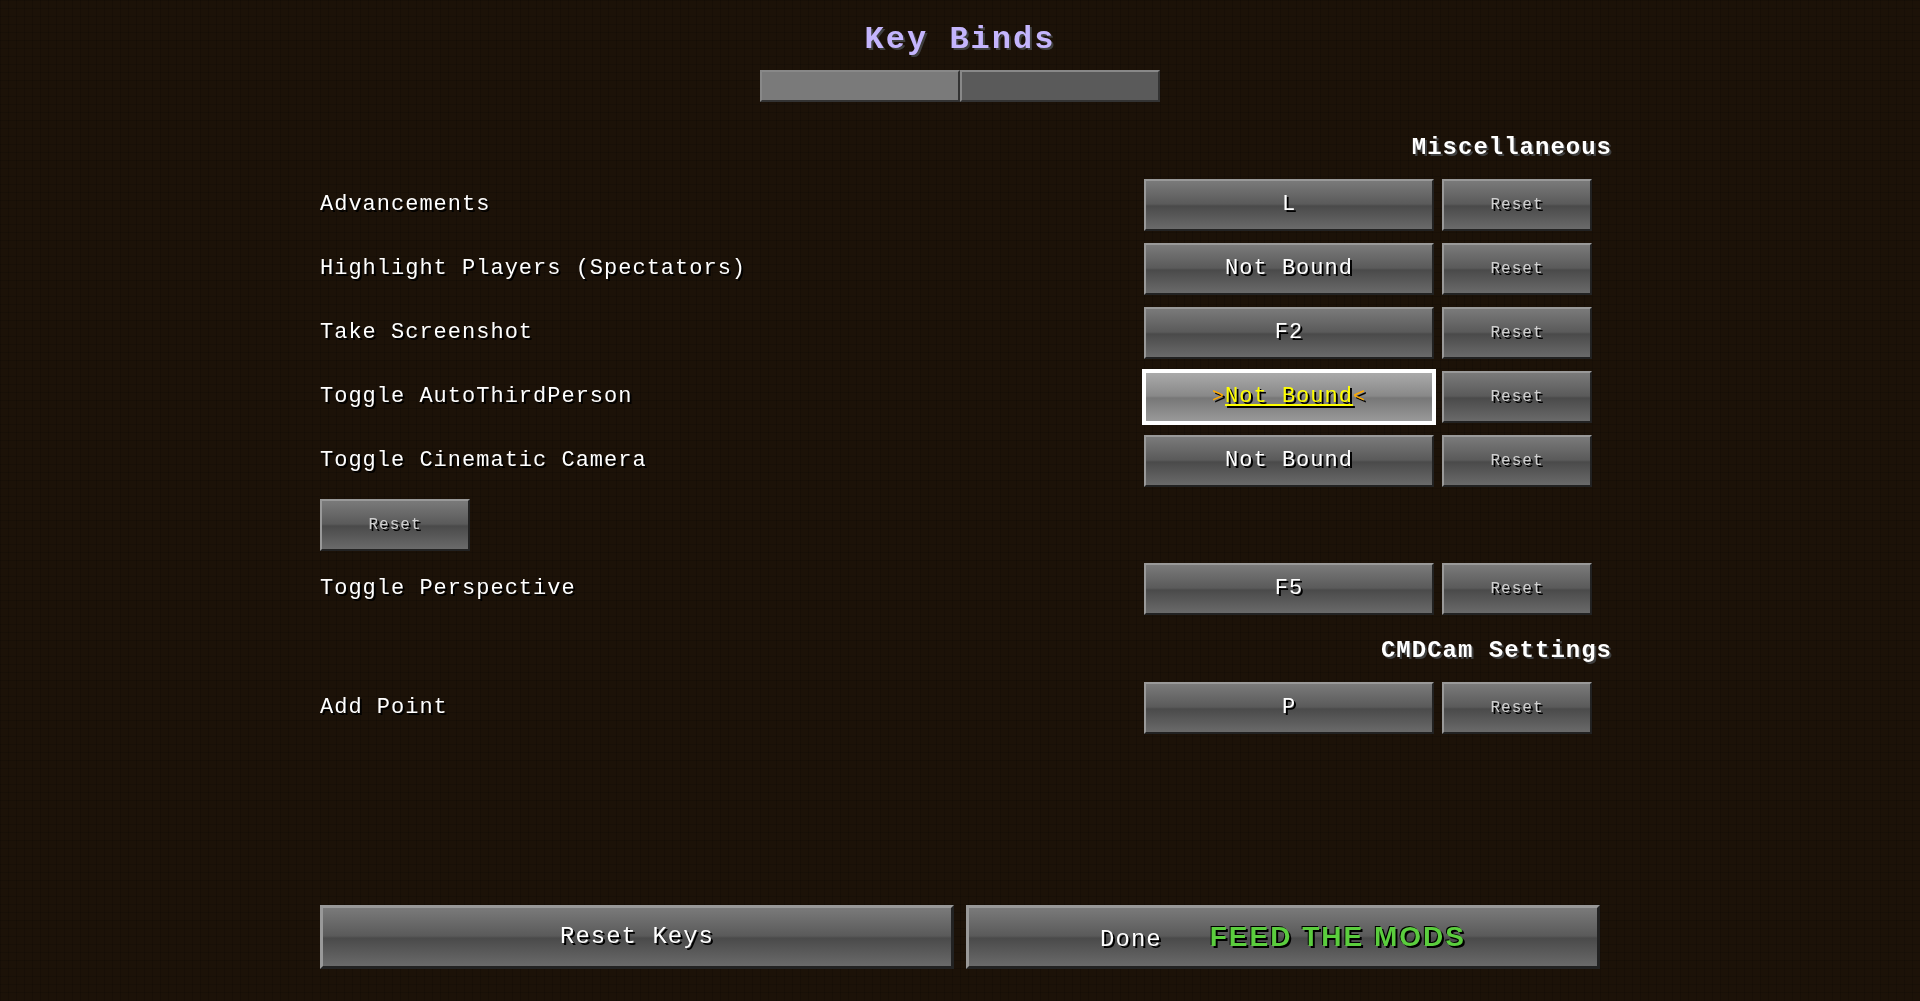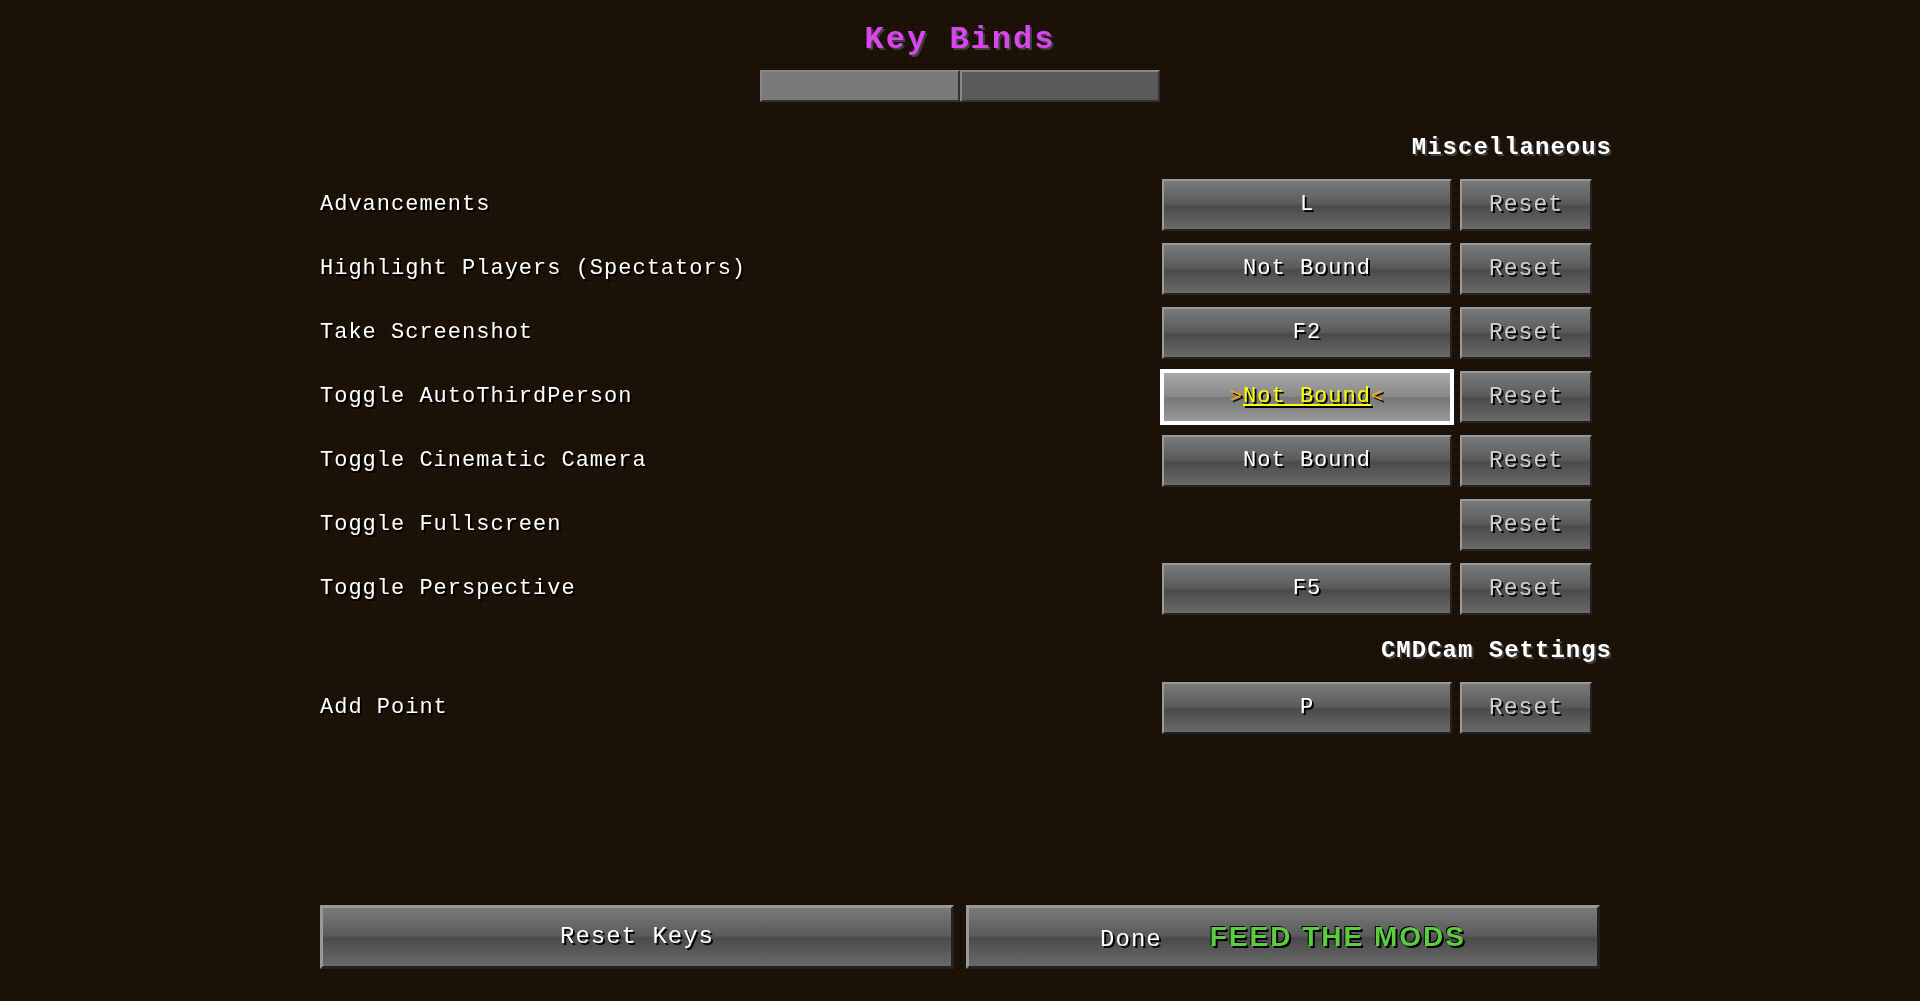--- a/index.html
+++ b/index.html
@@ -60,21 +60,21 @@
     .panel {
       position: relative;
       width: 1320px;
       height: 960px;
       display: flex;
       flex-direction: column;
       align-items: center;
     }
 
     .title {
-      color: #d946ef;
+      color: #c4b5fd;
       font-size: 32px;
       font-weight: bold;
       text-shadow: 2px 2px 0px #3f3f3f;
       letter-spacing: 2px;
       margin-bottom: 12px;
       font-family: 'Courier New', Courier, monospace;
     }
 
     .tab-bar {
       display: flex;
@@ -183,29 +183,29 @@
       text-decoration: underline;
       color: #ffff00;
     }
 
     .active-arrows {
       color: #ffaa00;
       font-size: 20px;
     }
 
     .reset-btn {
-      width: 132px;
+      width: 150px;
       height: 52px;
       background: linear-gradient(to bottom, #7a7a7a 0%, #5a5a5a 48%, #4a4a4a 52%, #6a6a6a 100%);
       border-top: 2px solid #999;
       border-left: 2px solid #999;
       border-right: 2px solid #222;
       border-bottom: 2px solid #222;
       color: #d0d0d0;
-      font-size: 23px;
+      font-size: 16px;
       font-family: 'Courier New', Courier, monospace;
       text-shadow: 2px 2px 0px #000;
       letter-spacing: 1px;
       cursor: pointer;
       display: flex;
       align-items: center;
       justify-content: center;
     }
 
     .bottom-bar {
@@ -313,21 +313,20 @@
       <span class="keybind-label">Toggle Cinematic Camera</span>
       <div class="keybind-btn">
         <span>Not Bound</span>
       </div>
       <div class="reset-btn">
         <span>Reset</span>
       </div>
     </div>
 
     <div class="keybind-row">
-      <span class="keybind-label">Toggle Fullscreen</span>
       <div class="reset-btn">
         <span>Reset</span>
       </div>
     </div>
 
     <div class="keybind-row">
       <span class="keybind-label">Toggle Perspective</span>
       <div class="keybind-btn">
         <span>F5</span>
       </div>

